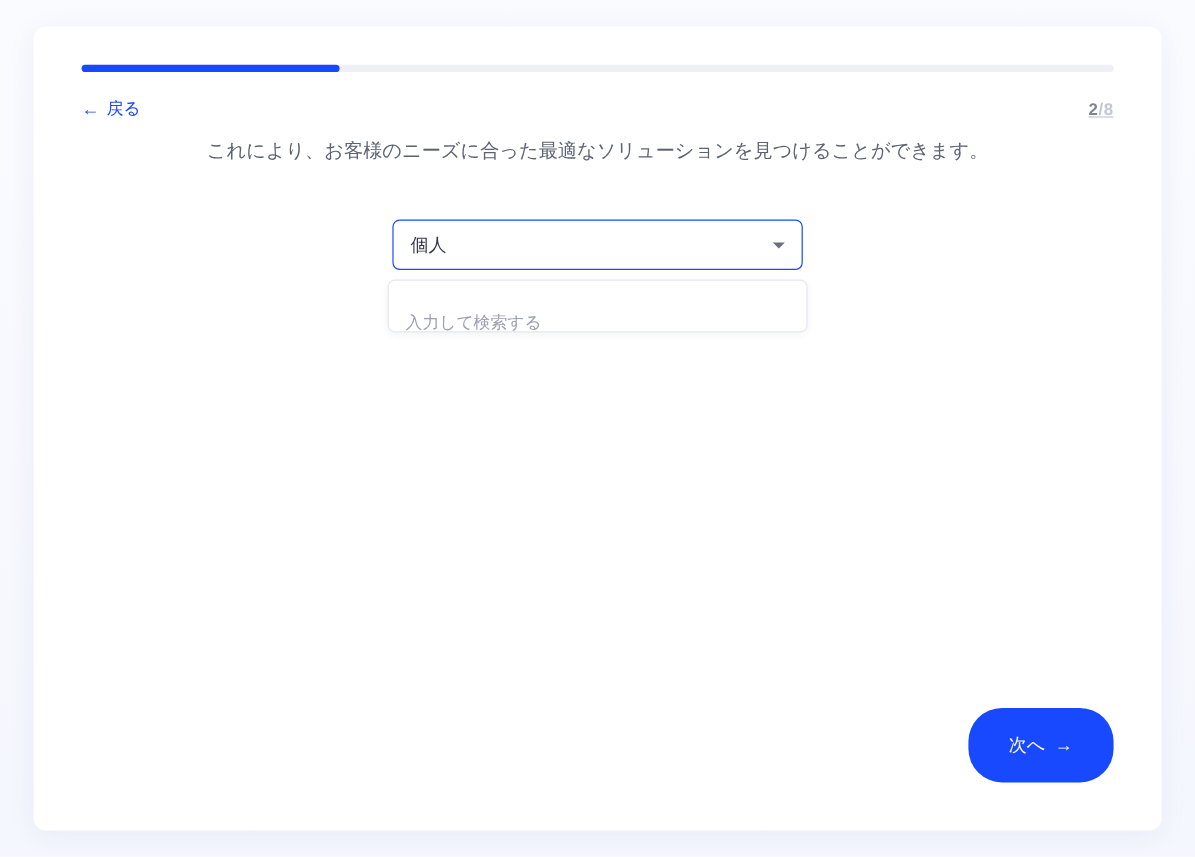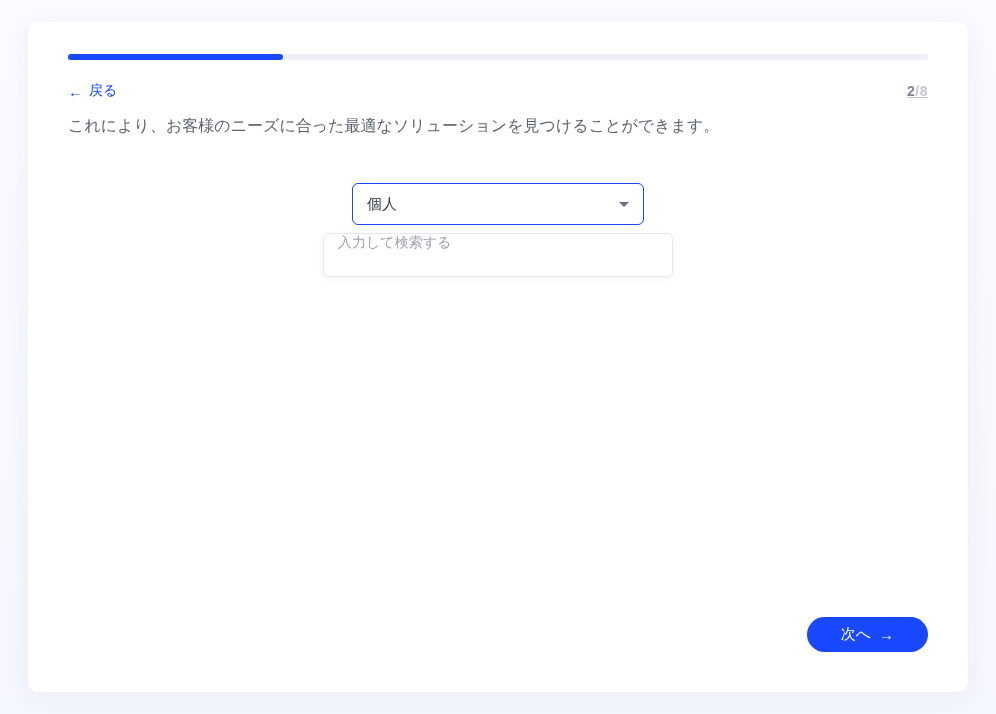--- a/index.html
+++ b/index.html
@@ -21,43 +21,43 @@
     }
     .progress-fill{
       height:100%; background:#1849ff; border-radius:3px; width:25%;
     }
     .topbar{ display:flex; justify-content:space-between; align-items:center; margin-top:22px; font-size:14px;}
     .back-link{ color:#1849ff; display:inline-flex; align-items:center; gap:6px; cursor:pointer; font-weight:500;}
     .back-arrow{font-size:15px; line-height:1;}
     .step-counter{ color:#c2c7d2; font-weight:600; letter-spacing:.5px;text-decoration:underline;}
     .step-counter .current{color:#7d8597;}
     .heading{ text-align:center; font-size:25px; color:#2a3242; font-weight:500; margin-top:40px;}
-    .subtitle{ font-size:16px; color:#5b6272; margin-top:16px; }
+    .subtitle{ text-align:center; font-size:16px; color:#5b6272; margin-top:16px; }
     .selector-wrap{ display:flex; flex-direction:column; align-items:center; margin-top:46px;}
     .dropdown{
-      width:292px; height:42px; border:1px solid #1849ff; border-radius:6px;
+      width:342px; height:42px; border:1px solid #1849ff; border-radius:6px;
       display:flex; align-items:center; justify-content:space-between;
       padding:0 14px; cursor:pointer; background:#fff;
     }
     .dropdown-value{ font-size:15px; color:#2f3746;}
     .caret{ width:0;height:0;border-left:5px solid transparent;border-right:5px solid transparent;border-top:5px solid #6a6f7d;}
     .search-box{
       width:350px; height:44px; border:1px solid #e5e8ef; border-radius:6px;
-      margin-top:8px; display:flex; align-items:flex-start; padding:0 14px;
+      margin-top:8px; display:flex; align-items:flex-end; padding:0 14px;
       box-shadow:0 2px 6px rgba(20,30,60,.05); background:#fff;
     }
     .search-input{
       border:none; outline:none; width:100%; font-size:14px; color:#333;
       background:transparent;
     }
     .search-input::placeholder{ color:#9aa0af;}
     .next-btn{
       position:absolute; right:40px; bottom:40px;
       background:#1849ff; color:#fff; border:none; border-radius:28px;
-      height:35px; padding:12px 34px; font-size:15px; font-weight:500;
+      height:62px; padding:12px 34px; font-size:15px; font-weight:500;
       display:inline-flex; align-items:center; gap:8px; cursor:pointer;
     }
     .next-arrow{font-size:15px;}
   </style>
 </head>
 <body>
 
 <div class="card">
 
   <div class="progress-track">

